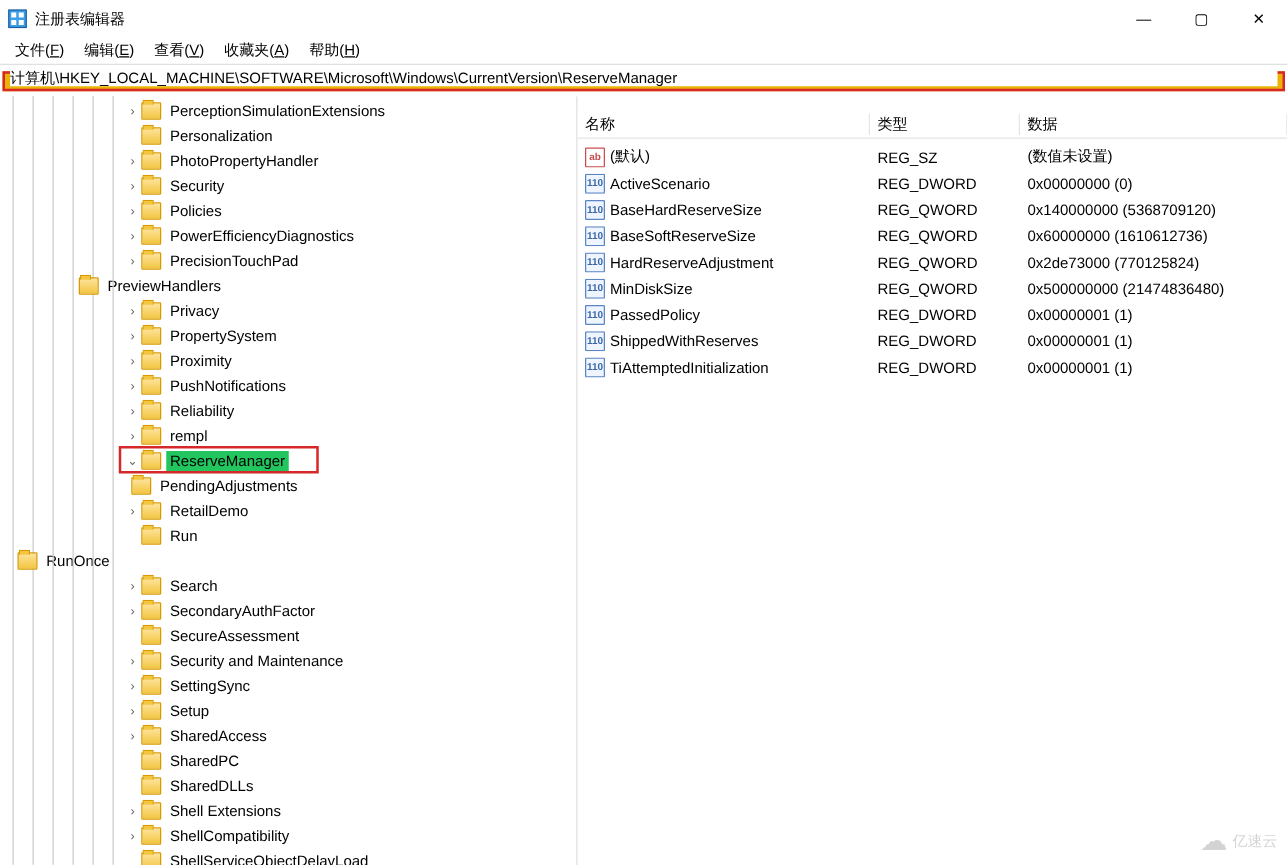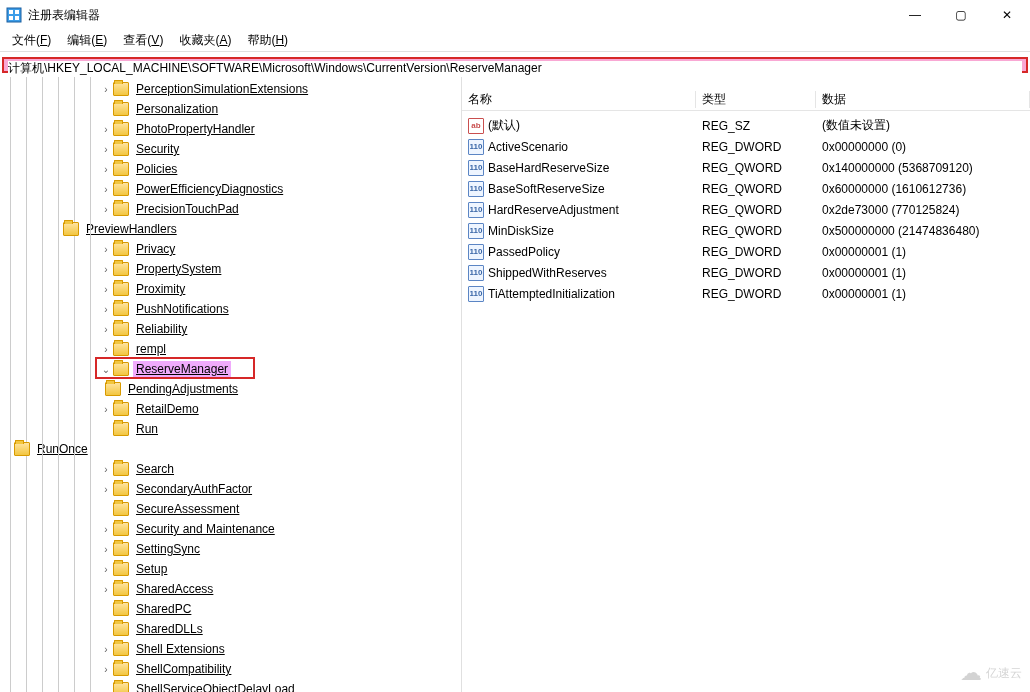--- a/index.html
+++ b/index.html
@@ -6,32 +6,32 @@
 body { background: #fff; color: #000; width: 1030px; height: 692px; overflow: hidden; display: flex; flex-direction: column; }
 .titlebar { height: 30px; display: flex; align-items: center; padding: 0 0 0 6px; background:#fff; }
 .titlebar .app-icon { width:16px; height:16px; margin-right:6px; display:inline-flex; align-items:center; justify-content:center; }
 .titlebar .title { flex:1; }
 .titlebar .win-controls { display:flex; height:100%; }
 .titlebar .win-btn { width:46px; display:flex; align-items:center; justify-content:center; cursor:default; }
 .menubar { height:22px; display:flex; align-items:center; padding: 0 4px; border-bottom:1px solid #e0e0e0; }
 .menubar .menu-item { padding: 2px 8px; cursor:default; }
 .menubar .menu-item u { text-decoration: underline; }
 .addressbar-wrap { padding:5px 2px 4px 2px; }
-.addressbar { border:2px solid #d62828; padding:2px 4px; height:16px; display:flex; align-items:flex-start; background:#f9a8d4; }
+.addressbar { border:2px solid #d62828; padding:2px 4px; height:16px; display:flex; align-items:flex-end; background:#eab308; }
 .addressbar input {border:none; outline:none; width:100%; font-size:12px; }
 .content { flex:1; display:flex; overflow:hidden; }
 .tree-panel { width:462px; border-right:1px solid #e0e0e0; overflow-y:auto; overflow-x:hidden; padding-top:2px; position:relative; }
 .tree-line { position:absolute; width:1px; background:#ccc; top:0; bottom:0; }
 .tree-item { display:flex; align-items:center; height:20px; white-space:nowrap; cursor:default; }
 .tree-item .chevron { width:14px; text-align:center; color:#666; font-size:10px; user-select:none; }
 .tree-item .chevron.empty { visibility:hidden;}
 .tree-item .folder { width:16px; height:14px; margin-right:4px; display:inline-block; background:linear-gradient(#ffe39e,#f2c641); border:1px solid #d89a00; border-radius:1px; position:relative;}
 .tree-item .folder::before { content:""; position:absolute; top:-3px; left:0; width:7px; height:3px; background:#f2c641; border:1px solid #d89a00; border-bottom:none; border-radius:1px 1px 0 0;}
-.tree-item .label { padding:1px 3px;text-decoration:underline; }
-.tree-item.selected .label { background:#f0abfc; }
+.tree-item .label { padding:1px 3px; }
+.tree-item.selected .label { background:#22c55e; }
 .highlight-box { position:absolute; border:2px solid #d62828; pointer-events:none; }
 .list-panel { flex:1; overflow:auto; }
 .list-header { display:flex; border-bottom:1px solid #e5e5e5; height:22px; align-items:center; position:sticky; top:12px; background:#fff; }
 .list-header .col { padding:0 6px; border-right:1px solid #e5e5e5; cursor:default; }
 .col-name { width:234px; }
 .col-type { width:120px; }
 .col-data { flex:1; }
 .list-row { display:flex; height:21px; align-items:center; cursor:default; }
 .list-row .cell { padding:0 6px; white-space:nowrap; overflow:hidden;margin-top:32px;}
 .val-icon { width:16px; height:16px; margin-right:4px; display:inline-flex; align-items:center; justify-content:center; border:1px solid; border-radius:1px; font-size:8px; font-weight:bold;}

